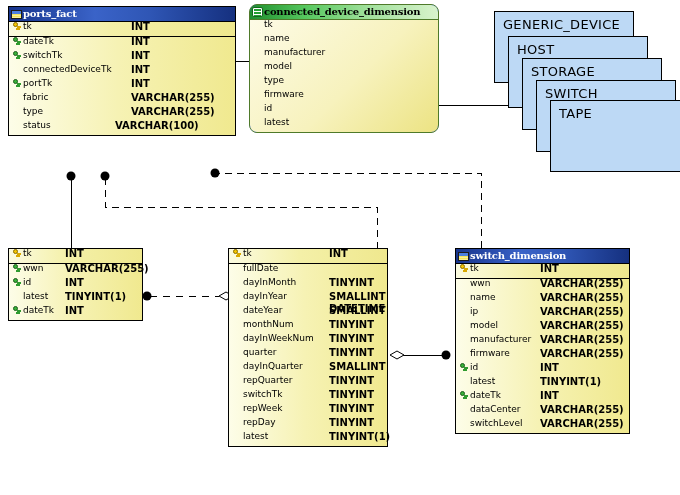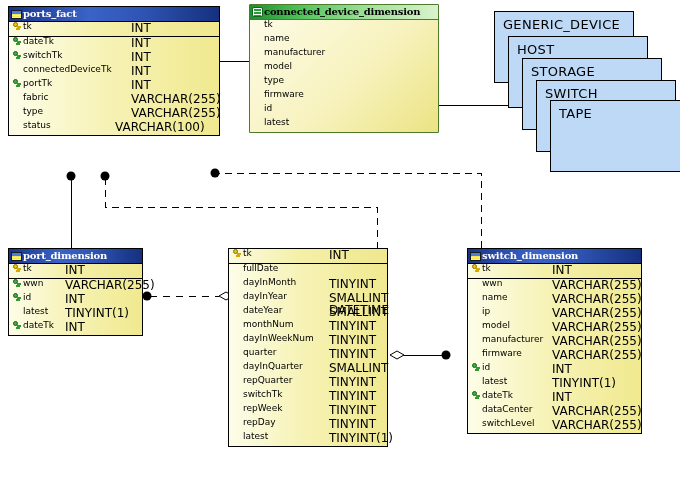--- a/index.html
+++ b/index.html
@@ -74,21 +74,21 @@
   }
   .row {
     height: 14px;
     display: flex;
     align-items: flex-start;
     padding-left: 2px;
     white-space: nowrap;
   }
   .keycell { width: 12px; flex: 0 0 12px; display: flex; align-items: center; justify-content: center; }
   .colname { flex: 0 0 auto; color: #000; font-size: 9px; }
-  .coltype { color: #000; font-size: 12px; position: absolute; }
+  .coltype { color: #000; font-size: 10px; position: absolute; font-weight: bold; }
   .rowwrap { position: relative; }
 
   
   .key {
     width: 8px; height: 9px; position: relative; display: inline-block;
   }
   .key::before { 
     content: "";
     position: absolute; left: 0; top: 0;
     width: 5px; height: 5px; border-radius: 50%;
@@ -101,21 +101,21 @@
     position: absolute; left: 4px; top: 4px;
     width: 4px; height: 2px;
     background: #d9a900;
     box-shadow: -1px 2px 0 0 #d9a900;
   }
   .key.fk::before { border-color: #1d5c1d; background: #37b137; }
   .key.fk::after { background: #2f9b2f; box-shadow: -1px 2px 0 0 #2f9b2f; }
 
   
   .entity.view {
-    border-radius: 1px;
+    border-radius: 8px;
     border: 1px solid #4f7a2a;
     overflow: hidden;
     background: #1d4ed8;
   }
   .entity.view .ent-header {
     background: linear-gradient(to right, #1f8f2e 0%, #57c85f 30%, #9fe09a 62%, #d9f3cd 100%);
     border-bottom: 1px solid #4f7a2a;
   }
   .entity.view .ent-title { color: #000000; }
   .view-icon {
@@ -198,21 +198,21 @@
       </div>
       <div class="subbox" style="left: 536px; top: 80px; width: 140px; height: 72px; z-index: 6;">
         <span class="subbox-label">SWITCH</span>
       </div>
       <div class="subbox" style="left: 550px; top: 100px; width: 140px; height: 72px; z-index: 7;">
         <span class="subbox-label">TAPE</span>
       </div>
     </div>
 
   <div id="entity-layer">
-      <div class="entity" style="left: 8px; top: 6px; width: 212px;">
+      <div class="entity" style="left: 8px; top: 6px; width: 228px;">
         <div class="ent-header">
           <span class="tbl-icon"></span>
           <span class="ent-title">ports_fact</span>
         </div>
         <div class="pk-block">
           <div class="row rowwrap">
             <span class="keycell">
               <span class="key"></span>
             </span>
             <span class="colname">tk</span>
@@ -297,24 +297,20 @@
             <span class="keycell"></span>
             <span class="colname">id</span>
           </div>
           <div class="row rowwrap">
             <span class="keycell"></span>
             <span class="colname">latest</span>
           </div>
         </div>
       </div>
       <div class="entity" style="left: 8px; top: 248px; width: 135px;">
-        <div class="ent-header">
-          <span class="tbl-icon"></span>
-          <span class="ent-title">port_dimension</span>
-        </div>
         <div class="pk-block">
           <div class="row rowwrap">
             <span class="keycell">
               <span class="key"></span>
             </span>
             <span class="colname">tk</span>
             <span class="coltype" style="left: 56px;">INT</span>
           </div>
         </div>
         <div class="body-block">
@@ -417,21 +413,21 @@
             <span class="colname">repDay</span>
             <span class="coltype" style="left: 100px;">TINYINT</span>
           </div>
           <div class="row rowwrap">
             <span class="keycell"></span>
             <span class="colname">latest</span>
             <span class="coltype" style="left: 100px;">TINYINT(1)</span>
           </div>
         </div>
       </div>
-      <div class="entity" style="left: 467px; top: 248px; width: 175px;">
+      <div class="entity" style="left: 455px; top: 248px; width: 175px;">
         <div class="ent-header">
           <span class="tbl-icon"></span>
           <span class="ent-title">switch_dimension</span>
         </div>
         <div class="pk-block">
           <div class="row rowwrap">
             <span class="keycell">
               <span class="key"></span>
             </span>
             <span class="colname">tk</span>

